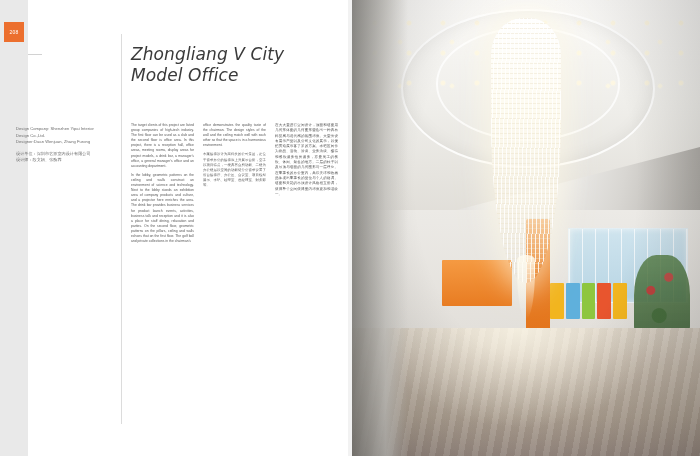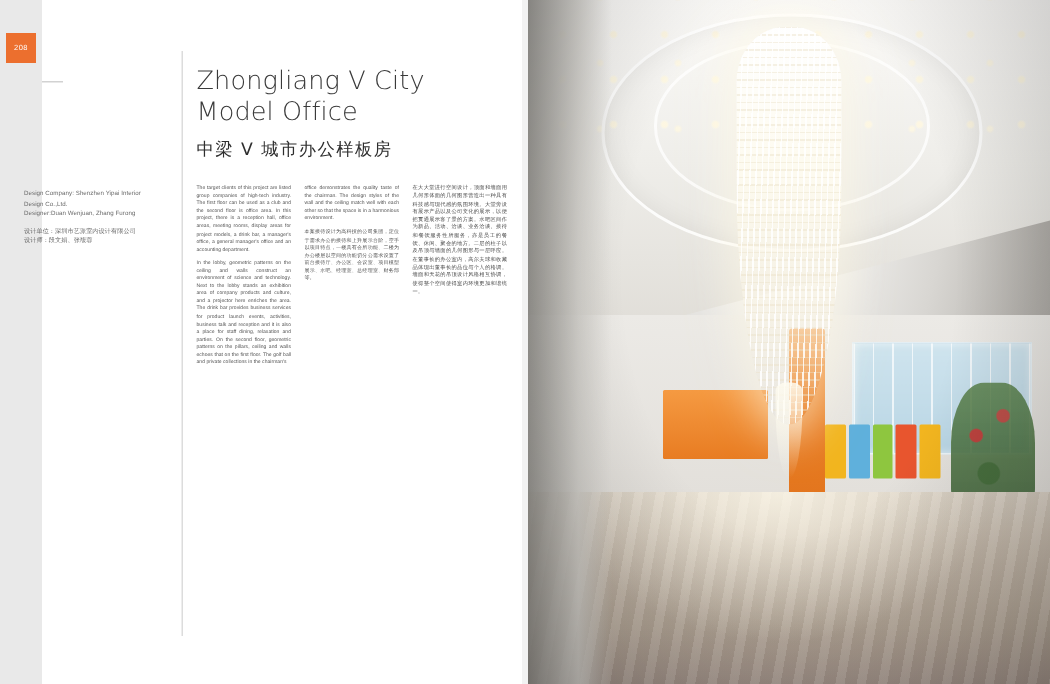--- a/index.html
+++ b/index.html
@@ -68,20 +68,21 @@
     position: absolute;
     left: 121px; top: 34px;
     width: 1px; height: 390px;
     background: #dcdcdc;
   }
 
   .title-block {
     position: absolute;
     left: 131px; top: 44px;
     width: 200px;
+    font-style: italic;
   }
   .title-en {
     font-family: "DejaVu Sans", sans-serif;
     font-weight: 300;
     font-size: 17px;
     line-height: 21px;
     color: #3a3a3a;
     letter-spacing: 0.1px;
   }
   .title-cn {
@@ -319,21 +320,20 @@
       <div class="line">Design Co.,Ltd.</div>
       <div class="line">Designer:Duan Wenjuan, Zhang Furong</div>
       <div class="line cn">设计单位：深圳市艺派室内设计有限公司</div>
       <div class="line">设计师：段文娟、张馥蓉</div>
     </div>
 
     <div class="vert-divider"></div>
 
     <div class="title-block">
       <div class="title-en">Zhongliang V City Model Office</div>
-      <div class="title-cn">中梁 V 城市办公样板房</div>
     </div>
 
     <div class="body-cols">
       <div class="col">
         <p>The target clients of this project are listed group companies of high-tech industry. The first floor can be used as a club and the second floor is office area. In this project, there is a reception hall, office areas, meeting rooms, display areas for project models, a drink bar, a manager's office, a general manager's office and an accounting department.</p>
         <p>In the lobby, geometric patterns on the ceiling and walls construct an environment of science and technology. Next to the lobby stands an exhibition area of company products and culture, and a projector here enriches the area. The drink bar provides business services for product launch events, activities, business talk and reception and it is also a place for staff dining, relaxation and parties. On the second floor, geometric patterns on the pillars, ceiling and walls echoes that on the first floor. The golf ball and private collections in the chairman's</p>
       </div>
       <div class="col">
         <p>office demonstrates the quality taste of the chairman. The design styles of the wall and the ceiling match well with each other so that the space is in a harmonious environment.</p>
         <p class="cn">本案接待设计为高科技的公司集团，定位于需求办公的接待和上升展示台阶，空手以项目特点，一楼具有会所功能、二楼为办公楼层以空间的功能切分公需求设置了前台接待厅、办公区、会议室、项目模型展示、水吧、经理室、总经理室、财务部等。</p>

